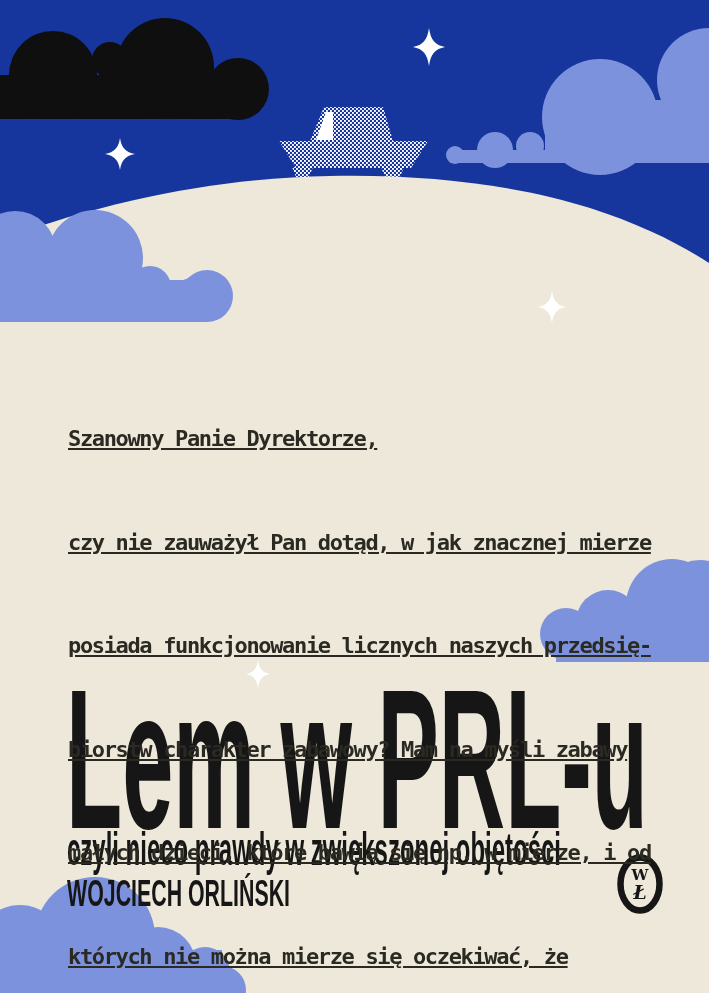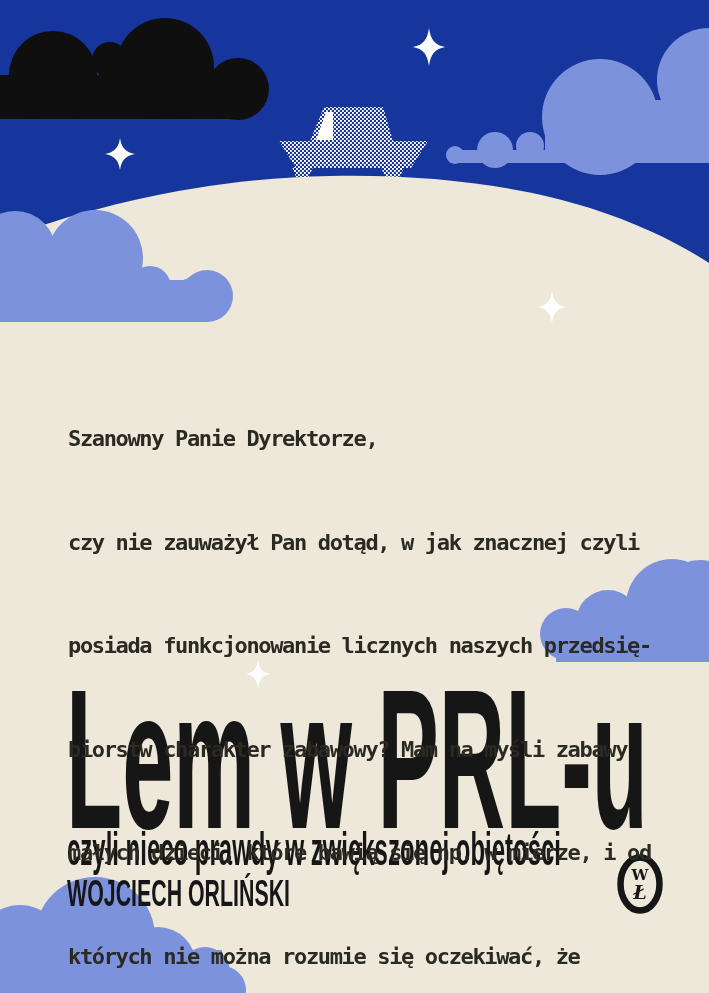--- a/index.html
+++ b/index.html
@@ -11,21 +11,21 @@
     font-family:"Liberation Sans",sans-serif;
   }
   .scene{position:absolute;left:0;top:0;}
   .letter{
     position:absolute;left:68px;top:353px;width:600px;
     font-family:"DejaVu Sans Mono",monospace;
     font-size:22px;line-height:34.5px;font-weight:bold;
     letter-spacing:-1.35px;white-space:pre;
     color:var(--c-ink,#2A2922);
   }
-  .letter div{height:34.5px;}
+  .letter div{height:34.5px;text-decoration:underline;}
   svg text{
     font-family:"Liberation Sans",sans-serif;
     font-weight:bold;
     fill:var(--c-title_ink,#161616);
   }
   .logo-w{font-family:"DejaVu Serif",serif;font-weight:bold;}
   .logo-l{font-family:"DejaVu Serif",serif;font-weight:bold;font-style:italic;}
 </style>
 </head>
 <body>
@@ -113,23 +113,23 @@
 
     <g>
       <ellipse cx="640" cy="884" rx="19.5" ry="26.5" fill="none" style="stroke:var(--c-title_ink,#161616)" stroke-width="6.5"></ellipse>
       <text x="640" y="880" font-size="15" text-anchor="middle" class="logo-w">W</text>
       <text x="640" y="899" font-size="19" text-anchor="middle" class="logo-l">Ł</text>
     </g>
   </svg>
 
   <div class="letter">
     <div>Szanowny Panie Dyrektorze,</div>
-    <div>czy nie zauważył Pan dotąd, w jak znacznej czyli</div>
+    <div>czy nie zauważył Pan dotąd, w jak znacznej mierze</div>
     <div>posiada funkcjonowanie licznych naszych przedsię-</div>
     <div>biorstw charakter zabawowy? Mam na myśli zabawy</div>
     <div>małych dzieci, które bawią się np. w mierze, i od</div>
-    <div>których nie można rozumie się oczekiwać, że</div>
+    <div>których nie można mierze się oczekiwać, że</div>
     
     
     
   </div>
 
 </div>
 
 </body></html>

